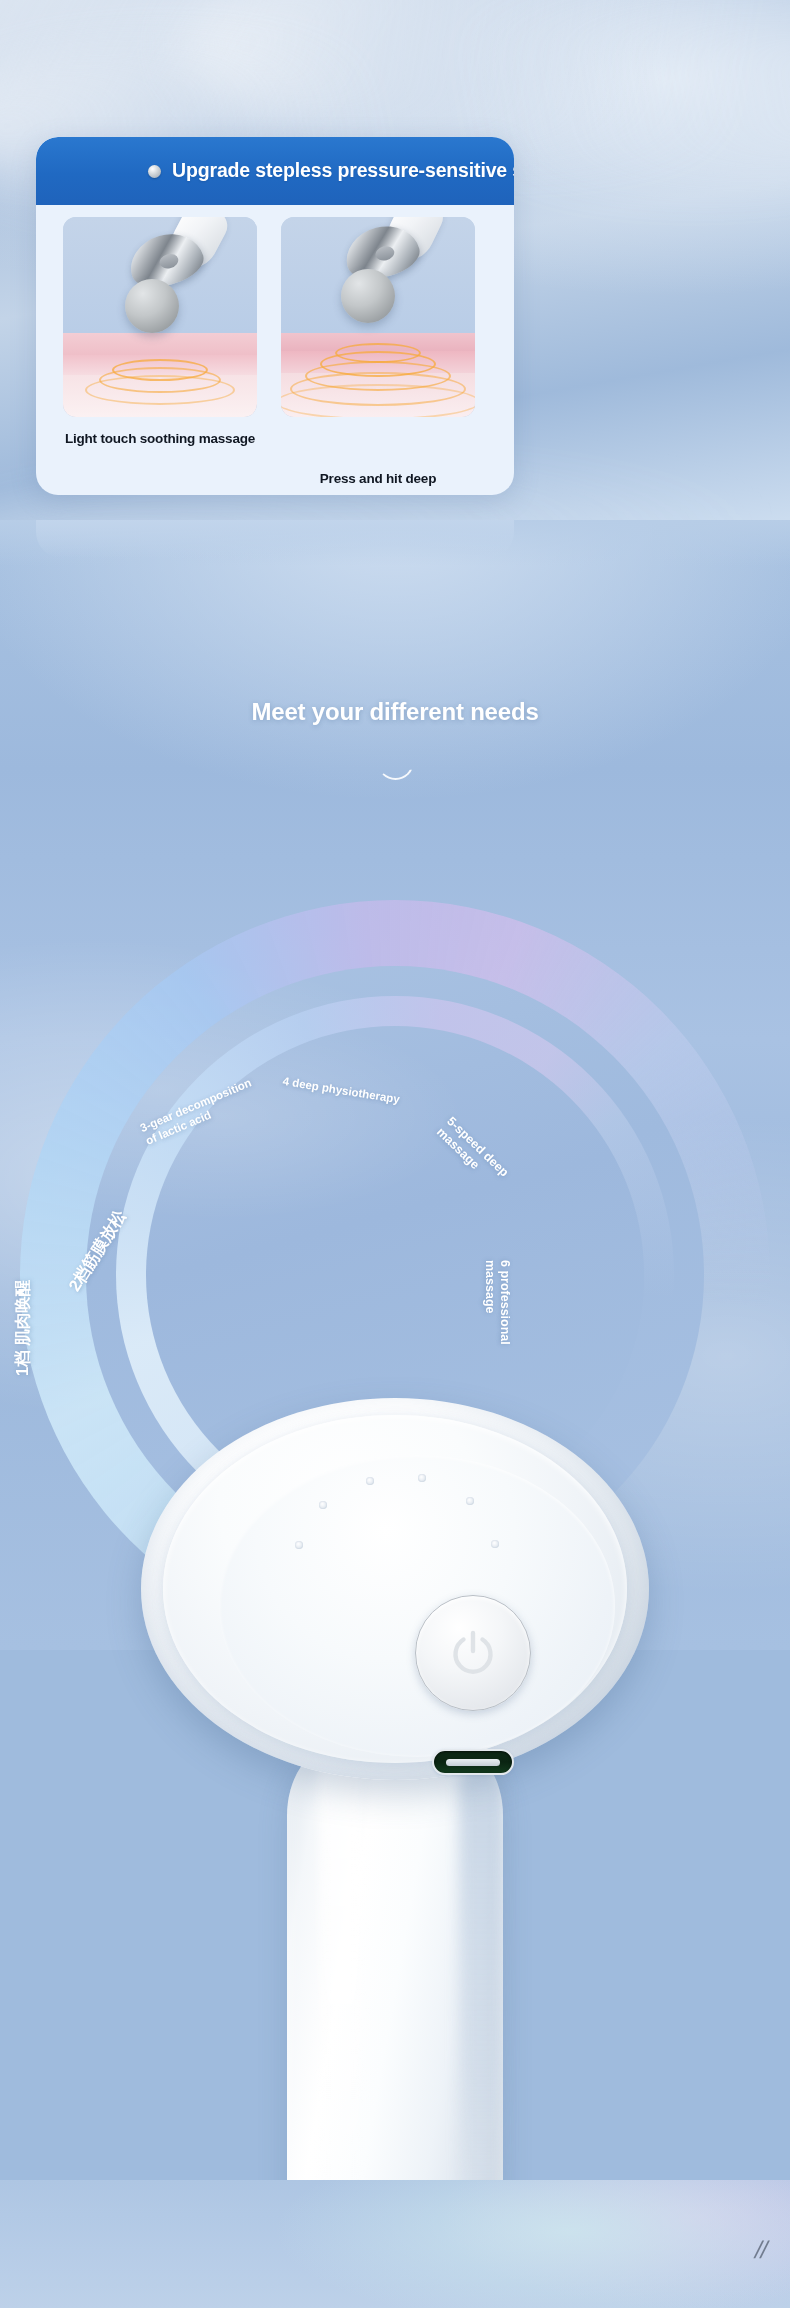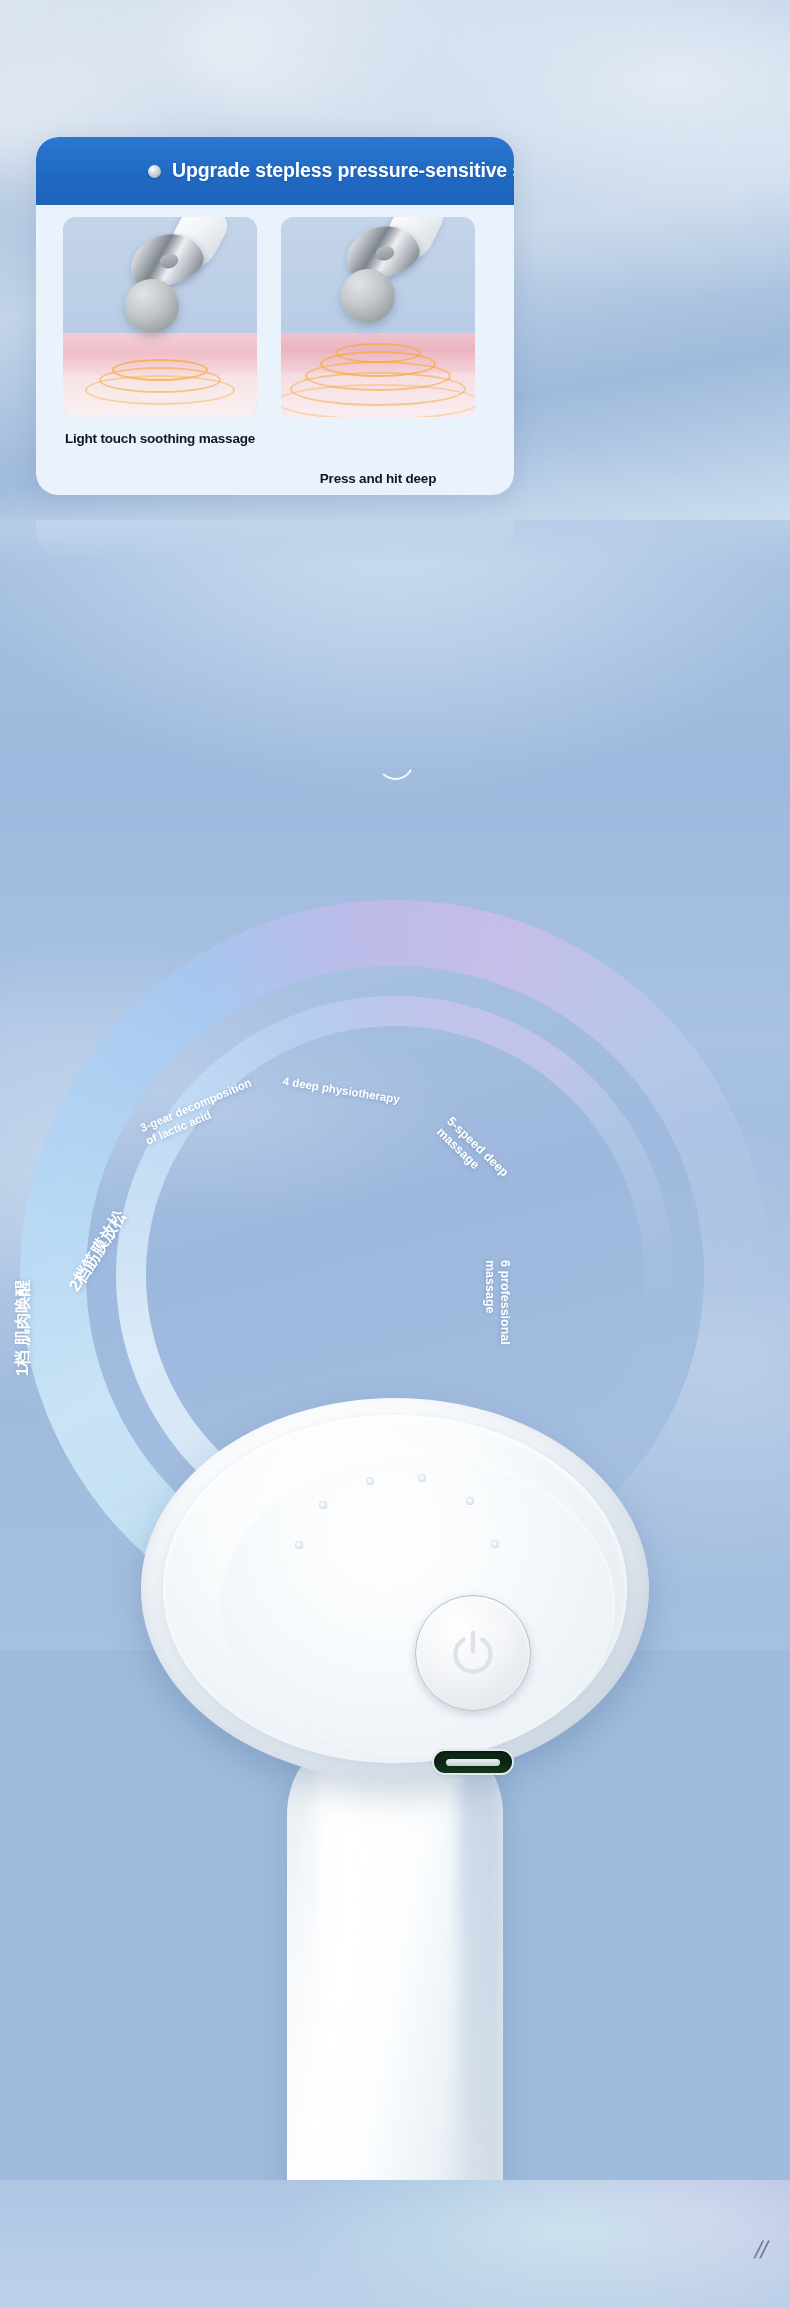--- a/index.html
+++ b/index.html
@@ -367,20 +367,21 @@
   </div>
 
   <div class="tile-caption" id="caption-left">Light touch soothing massage</div>
   <div class="tile-caption" id="caption-right">Press and hit deep</div>
 </div>
 
 <div id="section-mid">
   <div id="mid-notch"></div>
   <div id="card-shadow-tab"></div>
 
+  <div id="headline-2">Meet your different needs</div>
   <div id="smile-divider"></div>
 
   <div id="gear-ring">
     <div class="ring-band" id="band-outer"></div>
     <div class="ring-band" id="band-hole"></div>
     <div class="ring-band" id="band-inner"></div>
     <div class="ring-band" id="band-inner-hole"></div>
 
     <div class="ring-label" id="label-1">1档 肌肉唤醒</div>
     <div class="ring-label" id="label-2">2档筋膜放松</div>

